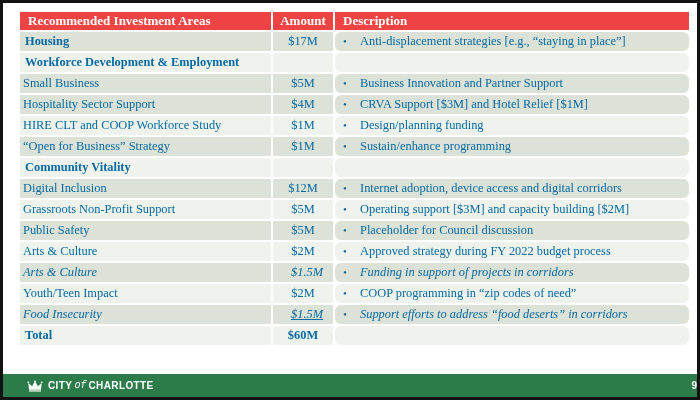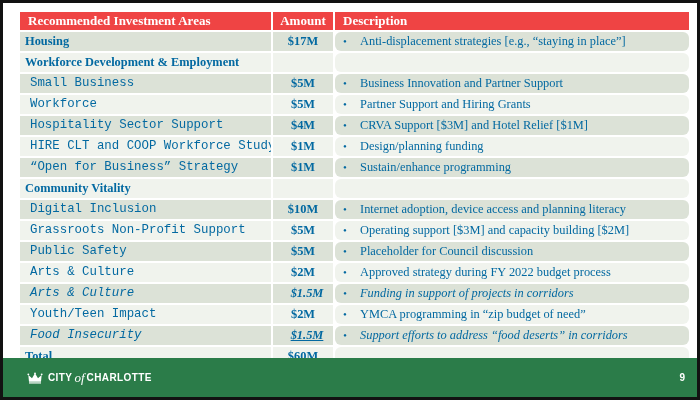--- a/index.html
+++ b/index.html
@@ -18,37 +18,37 @@
     height:18px;padding:0 8px;text-align:left;white-space:nowrap;overflow:hidden;
   }
   th.amt{text-align:center;padding:0 2px;}
   td{
     height:19px;font-size:12.4px;color:#0369a1;vertical-align:middle;
     padding:0 4px;white-space:nowrap;overflow:hidden;line-height:1.05;
   }
   tr.stripe td{background:#DCE2D7;}
   tr.plain td{background:#F0F3ED;}
   td.name.cat{font-weight:bold;padding-left:5px;}
-  td.name.item{padding-left:10px;font-family:Liberation Mono, monospace;}
-  td.amt{text-align:center;font-weight:bold;}
+  td.name.item{padding-left:3px;}
+  td.amt{text-align:center;}
   td.amt.b{font-weight:bold;}
   .it{font-style:italic;padding-left:12px;}
   .u{text-decoration:underline;}
   td.desc{padding-left:8px;border-radius:6px;}
   .bullet{display:inline-block;width:8px;margin-right:9px;font-size:11px;vertical-align:middle;}
   .footer{
-    position:absolute;left:0;right:0;bottom:0;height:39px;background:#2B7C49;
+    position:absolute;left:0;right:0;bottom:0;height:23px;background:#2B7C49;
     display:flex;align-items:center;justify-content:space-between;
-    padding:0 12px 0 24px;box-sizing:border-box;
+    padding:0 0 0 24px;box-sizing:border-box;
     font-family:"Liberation Sans", sans-serif;color:#ffffff;
   }
   .brand{display:flex;align-items:center;}
   .brand svg{margin-right:5px;display:block;}
   .city,.charlotte{font-weight:bold;font-size:10px;letter-spacing:0.4px;}
-  .of{font-style:italic;font-size:13px;font-family:Liberation Serif, serif;margin:0 2px;}
+  .of{font-style:italic;font-size:10px;font-family:Liberation Mono, monospace;margin:0 2px;}
   .pagenum{font-size:10px;font-weight:bold;}
 </style>
 </head>
 <body>
 
 <div class="slide">
   <table class="inv">
     <colgroup>
         <col class="c1">
         <col class="c2">
@@ -70,25 +70,20 @@
         <tr class="plain">
           <td class="name cat">Workforce Development &amp; Employment</td>
           <td class="amt"></td>
           <td class="desc"></td>
         </tr>
         <tr class="stripe">
           <td class="name item">Small Business</td>
           <td class="amt">$5M</td>
           <td class="desc"><span class="bullet">•</span><span>Business Innovation and Partner Support</span></td>
         </tr>
-        <tr class="plain">
-          <td class="name item">Workforce</td>
-          <td class="amt">$5M</td>
-          <td class="desc"><span class="bullet">•</span><span>Partner Support and Hiring Grants</span></td>
-        </tr>
         <tr class="stripe">
           <td class="name item">Hospitality Sector Support</td>
           <td class="amt">$4M</td>
           <td class="desc"><span class="bullet">•</span><span>CRVA Support [$3M] and Hotel Relief [$1M]</span></td>
         </tr>
         <tr class="plain">
           <td class="name item">HIRE CLT and COOP Workforce Study</td>
           <td class="amt">$1M</td>
           <td class="desc"><span class="bullet">•</span><span>Design/planning funding</span></td>
         </tr>
@@ -97,22 +92,22 @@
           <td class="amt">$1M</td>
           <td class="desc"><span class="bullet">•</span><span>Sustain/enhance programming</span></td>
         </tr>
         <tr class="plain">
           <td class="name cat">Community Vitality</td>
           <td class="amt"></td>
           <td class="desc"></td>
         </tr>
         <tr class="stripe">
           <td class="name item">Digital Inclusion</td>
-          <td class="amt">$10M</td>
-          <td class="desc"><span class="bullet">•</span><span>Internet adoption, device access and planning literacy</span></td>
+          <td class="amt">$12M</td>
+          <td class="desc"><span class="bullet">•</span><span>Internet adoption, device access and digital corridors</span></td>
         </tr>
         <tr class="plain">
           <td class="name item">Grassroots Non-Profit Support</td>
           <td class="amt">$5M</td>
           <td class="desc"><span class="bullet">•</span><span>Operating support [$3M] and capacity building [$2M]</span></td>
         </tr>
         <tr class="stripe">
           <td class="name item">Public Safety</td>
           <td class="amt">$5M</td>
           <td class="desc"><span class="bullet">•</span><span>Placeholder for Council discussion</span></td>
@@ -123,21 +118,21 @@
           <td class="desc"><span class="bullet">•</span><span>Approved strategy during FY 2022 budget process</span></td>
         </tr>
         <tr class="stripe">
           <td class="name item it">Arts &amp; Culture</td>
           <td class="amt it">$1.5M</td>
           <td class="desc it"><span class="bullet">•</span><span>Funding in support of projects in corridors</span></td>
         </tr>
         <tr class="plain">
           <td class="name item">Youth/Teen Impact</td>
           <td class="amt">$2M</td>
-          <td class="desc"><span class="bullet">•</span><span>YMCA programming in “zip budget of need”</span></td>
+          <td class="desc"><span class="bullet">•</span><span>COOP programming in “zip codes of need”</span></td>
         </tr>
         <tr class="stripe">
           <td class="name item it">Food Insecurity</td>
           <td class="amt it u">$1.5M</td>
           <td class="desc it"><span class="bullet">•</span><span>Support efforts to address “food deserts” in corridors</span></td>
         </tr>
         <tr class="plain">
           <td class="name cat">Total</td>
           <td class="amt b">$60M</td>
           <td class="desc"></td>

